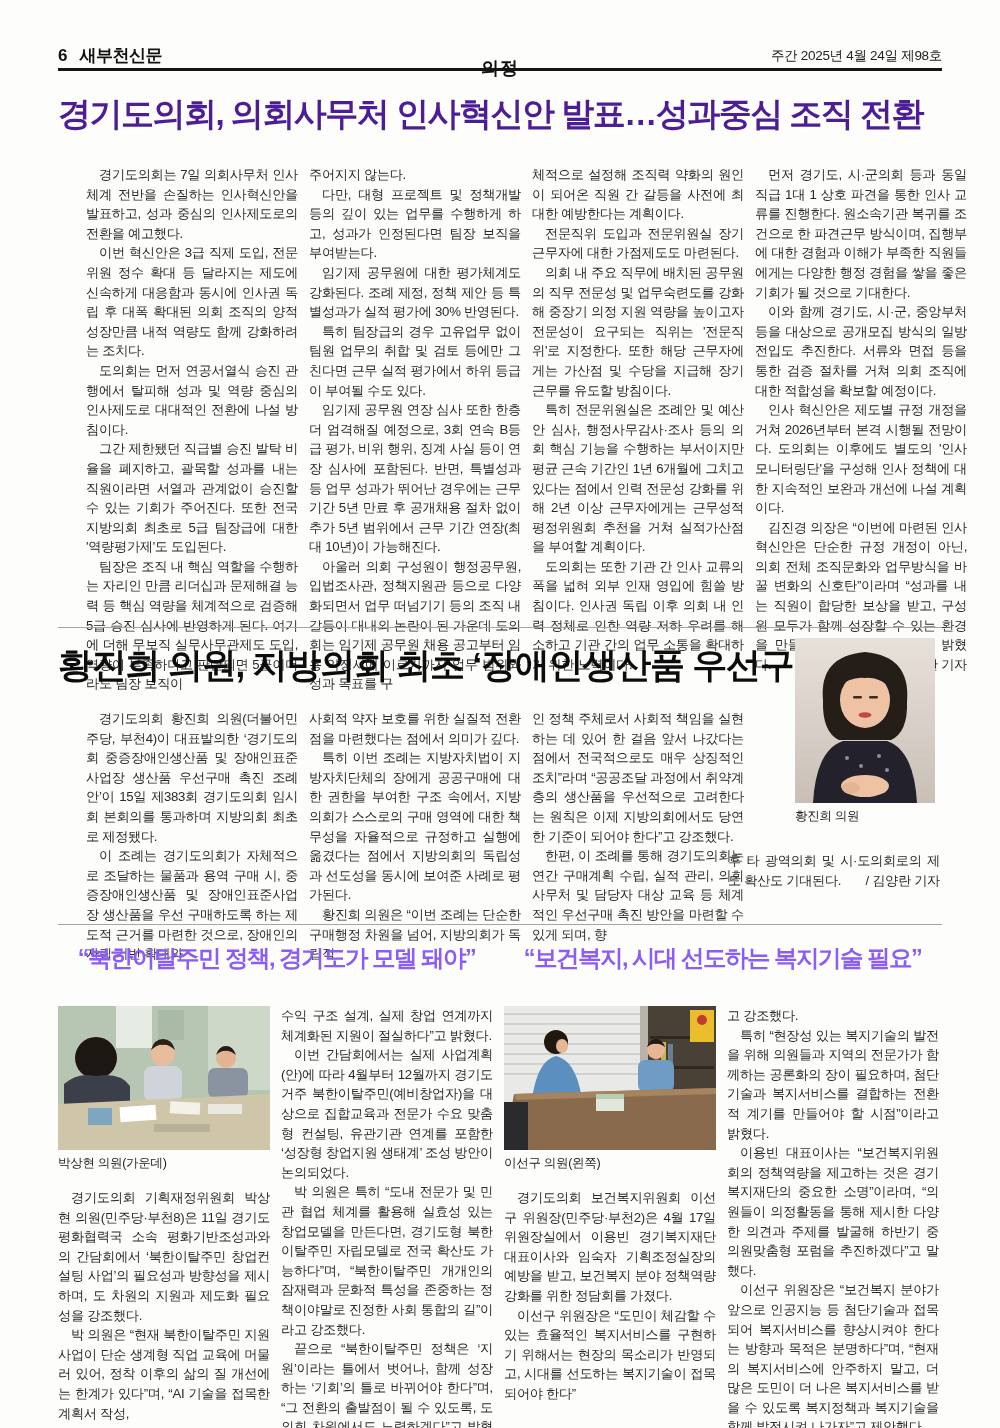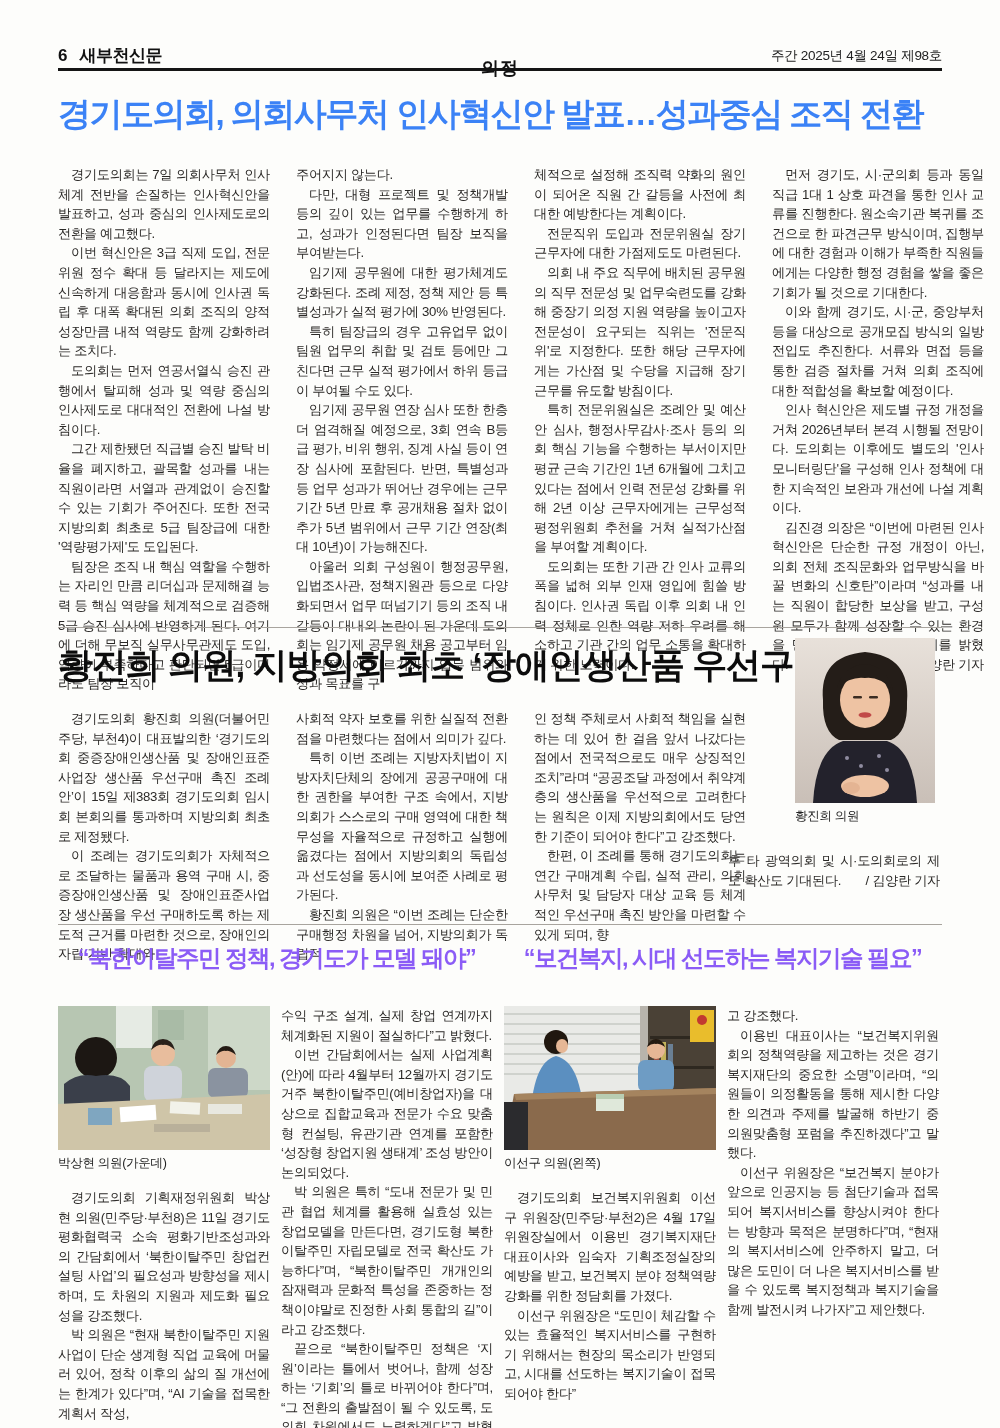--- a/index.html
+++ b/index.html
@@ -10,27 +10,27 @@
   .mh-left{position:absolute;left:0;top:0;display:flex;gap:12px;align-items:baseline;}
   .mh-pageno{font-size:17px;font-weight:800;color:#111;}
   .mh-name{font-size:17px;font-weight:800;color:#111;letter-spacing:-0.5px;}
   .mh-section{position:absolute;left:50%;transform:translateX(-50%);top:12px;
               font-size:18px;font-weight:800;color:#111;letter-spacing:1px;}
   .mh-issue{position:absolute;right:0;top:3px;font-size:13.5px;color:#222;letter-spacing:-0.3px;}
   .rule-thick{position:absolute;left:58px;width:884px;top:68px;height:3px;background:#151515;}
   .rule-thin{position:absolute;left:58px;width:884px;height:1px;background:#a8a49e;}
   
   .h1{position:absolute;left:58px;top:92px;width:884px;font-size:33px;font-weight:800;
-      color:#3b82f6;letter-spacing:-1.5px;white-space:nowrap;}
+      color:#4c1d95;letter-spacing:-1.5px;white-space:nowrap;}
   .h2{position:absolute;left:58px;top:642px;width:720px;font-size:35px;font-weight:800;
       color:#0c0c0c;letter-spacing:-1.2px;white-space:nowrap;}
   .h3{position:absolute;top:942px;width:437px;font-size:23.5px;font-weight:800;color:#8b5cf6;
       letter-spacing:-1.5px;text-align:center;white-space:nowrap;}
   
-  .cols{position:absolute;display:flex;gap:26px;}
+  .cols{position:absolute;display:flex;gap:11px;margin-left:28px;}
   .col{width:212px;}
   .bp{margin:0;font-size:13.2px;line-height:19.6px;text-align:justify;text-indent:13px;
       word-break:break-all;letter-spacing:-0.3px;color:#2b2927;}
   .cont{text-indent:0;}
   .byline{float:right;letter-spacing:-0.3px;}
   .colblock{position:absolute;width:212px;}
   
   .photo{position:absolute;overflow:hidden;background:#ddd;}
   .photo svg{display:block;}
   .caption{position:absolute;font-size:12.5px;color:#222;letter-spacing:-0.3px;}
@@ -208,17 +208,18 @@
     </svg>
   </div>
   <div class="caption" style="left:504px;top:1155px;">이선구 의원(왼쪽)</div>
 
   <div class="colblock" style="left:504px;top:1188px;">
     <p class="bp">경기도의회 보건복지위원회 이선구 위원장(민주당·부천2)은 4월 17일 위원장실에서 이용빈 경기복지재단 대표이사와 임숙자 기획조정실장의 예방을 받고, 보건복지 분야 정책역량 강화를 위한 정담회를 가졌다.</p>
     <p class="bp">이선구 위원장은 “도민이 체감할 수 있는 효율적인 복지서비스를 구현하기 위해서는 현장의 목소리가 반영되고, 시대를 선도하는 복지기술이 접목되어야 한다”</p>
   </div>
   <div class="colblock" style="left:727px;top:1006px;">
     <p class="bp cont">고 강조했다.</p>
+    <p class="bp">특히 “현장성 있는 복지기술의 발전을 위해 의원들과 지역의 전문가가 함께하는 공론화의 장이 필요하며, 첨단기술과 복지서비스를 결합하는 전환적 계기를 만들어야 할 시점”이라고 밝혔다.</p>
     <p class="bp">이용빈 대표이사는 “보건복지위원회의 정책역량을 제고하는 것은 경기복지재단의 중요한 소명”이라며, “의원들이 의정활동을 통해 제시한 다양한 의견과 주제를 발굴해 하반기 중 의원맞춤형 포럼을 추진하겠다”고 말했다.</p>
     <p class="bp"><span>이선구 위원장은 “보건복지 분야가 앞으로 인공지능 등 첨단기술과 접목되어 복지서비스를 향상시켜야 한다는 방향과 목적은 분명하다”며, “현재의 복지서비스에 안주하지 말고, 더 많은 도민이 더 나은 복지서비스를 받을 수 있도록 복지정책과 복지기술을 함께 발전시켜 나가자”고 제안했다.</span></p>
   </div>
 
 </div>
 
 </body></html>

